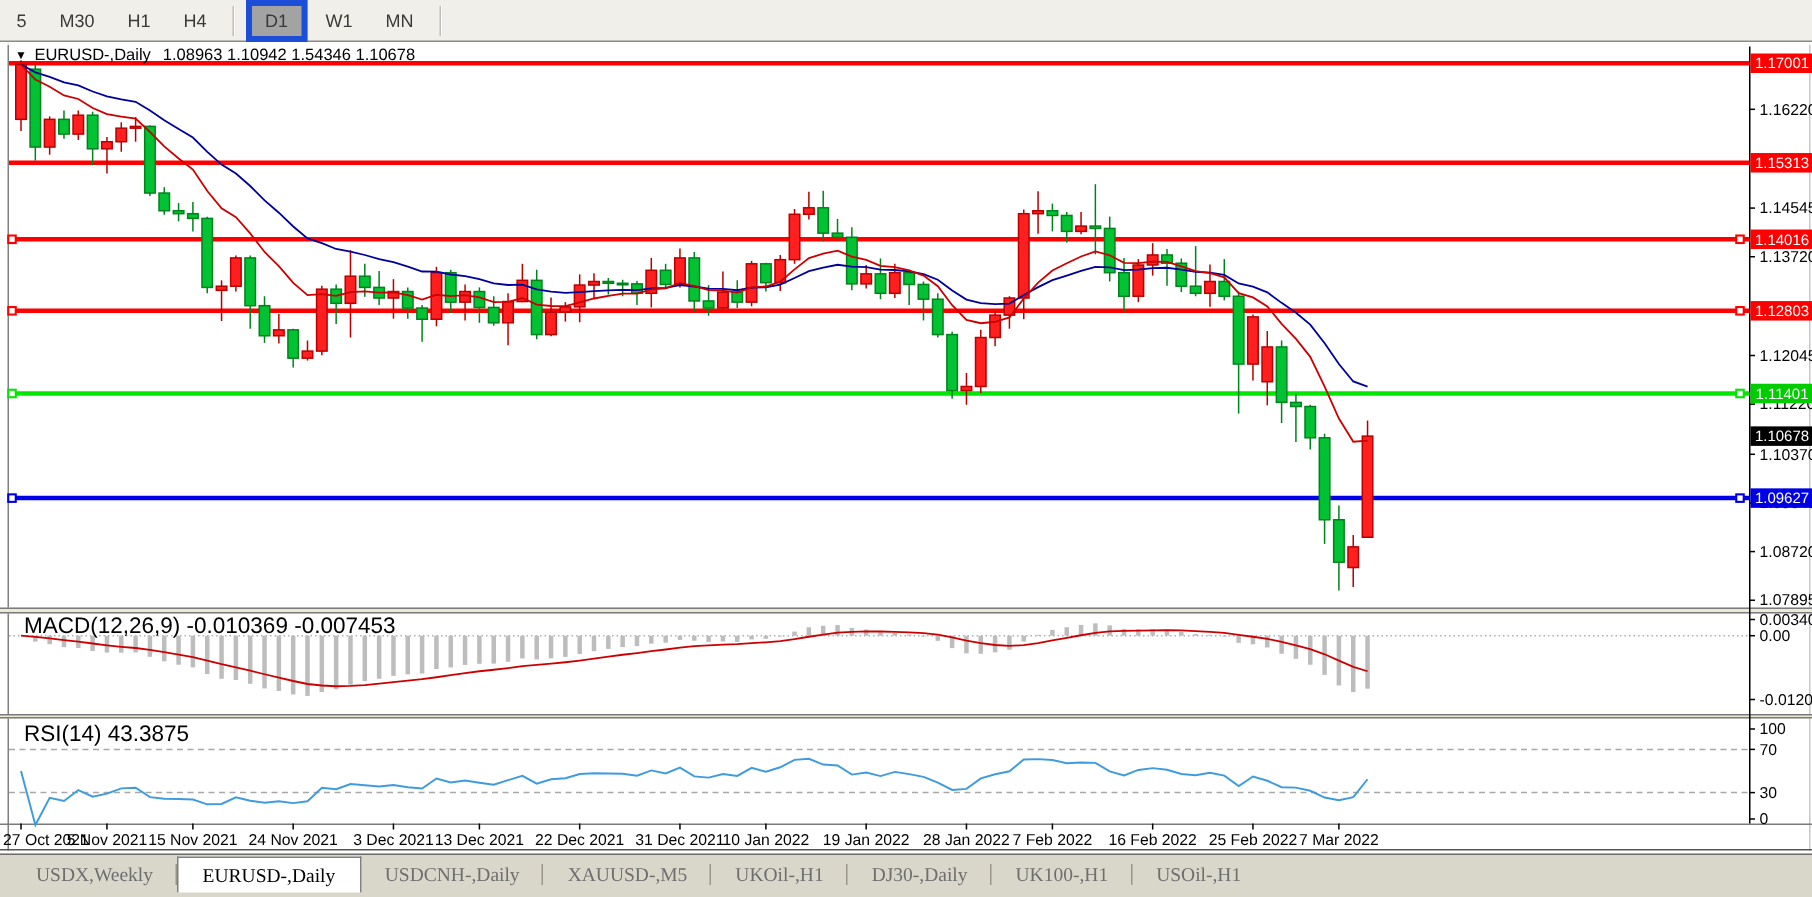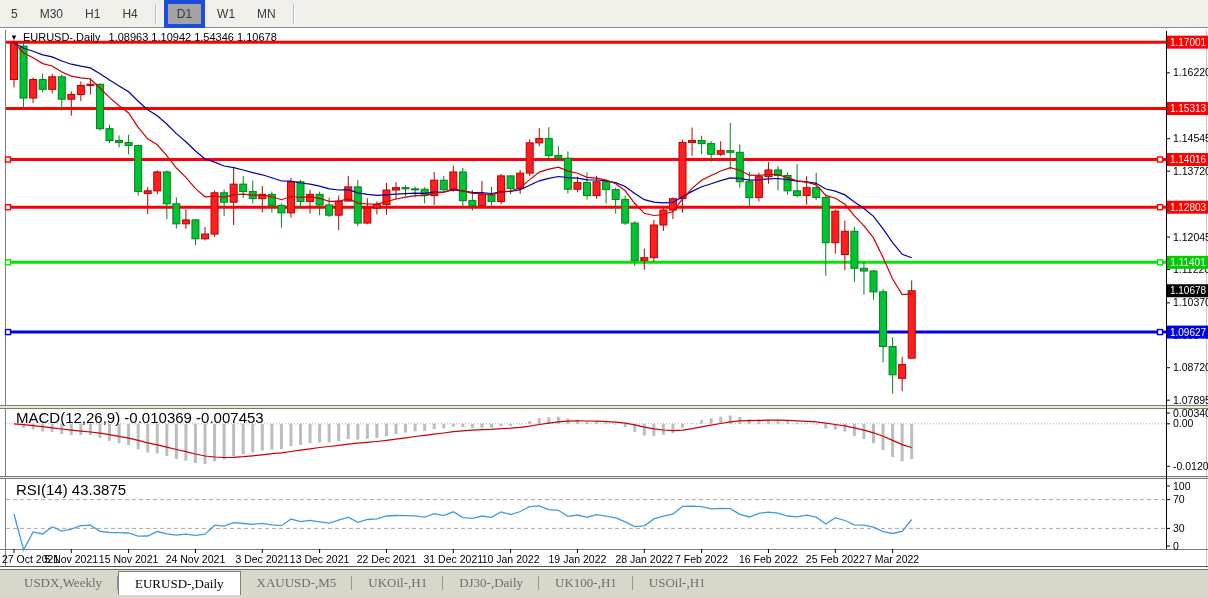--- a/index.html
+++ b/index.html
@@ -463,20 +463,21 @@
       <text x="835.3000000000001" y="563" font-size="10.5" fill="#000" text-anchor="middle">25 Feb 2022</text>
       <line x1="892.6" y1="549" x2="892.6" y2="553" stroke="#000"></line>
       <text x="892.6" y="563" font-size="10.5" fill="#000" text-anchor="middle">7 Mar 2022</text>
     </g>
   </svg>
 
 <div class="tabbar">
   <div class="tabs" id="tabs">
       <div class="tab">USDX,Weekly</div>
       <div class="tab active">EURUSD-,Daily</div>
+      <div class="tab">USDCNH-,Daily</div>
       <div class="tab">XAUUSD-,M5</div>
       <div class="tab">UKOil-,H1</div>
       <div class="tab">DJ30-,Daily</div>
       <div class="tab">UK100-,H1</div>
       <div class="tab">USOil-,H1</div>
     </div>
 
 </div>
 
 </body></html>

